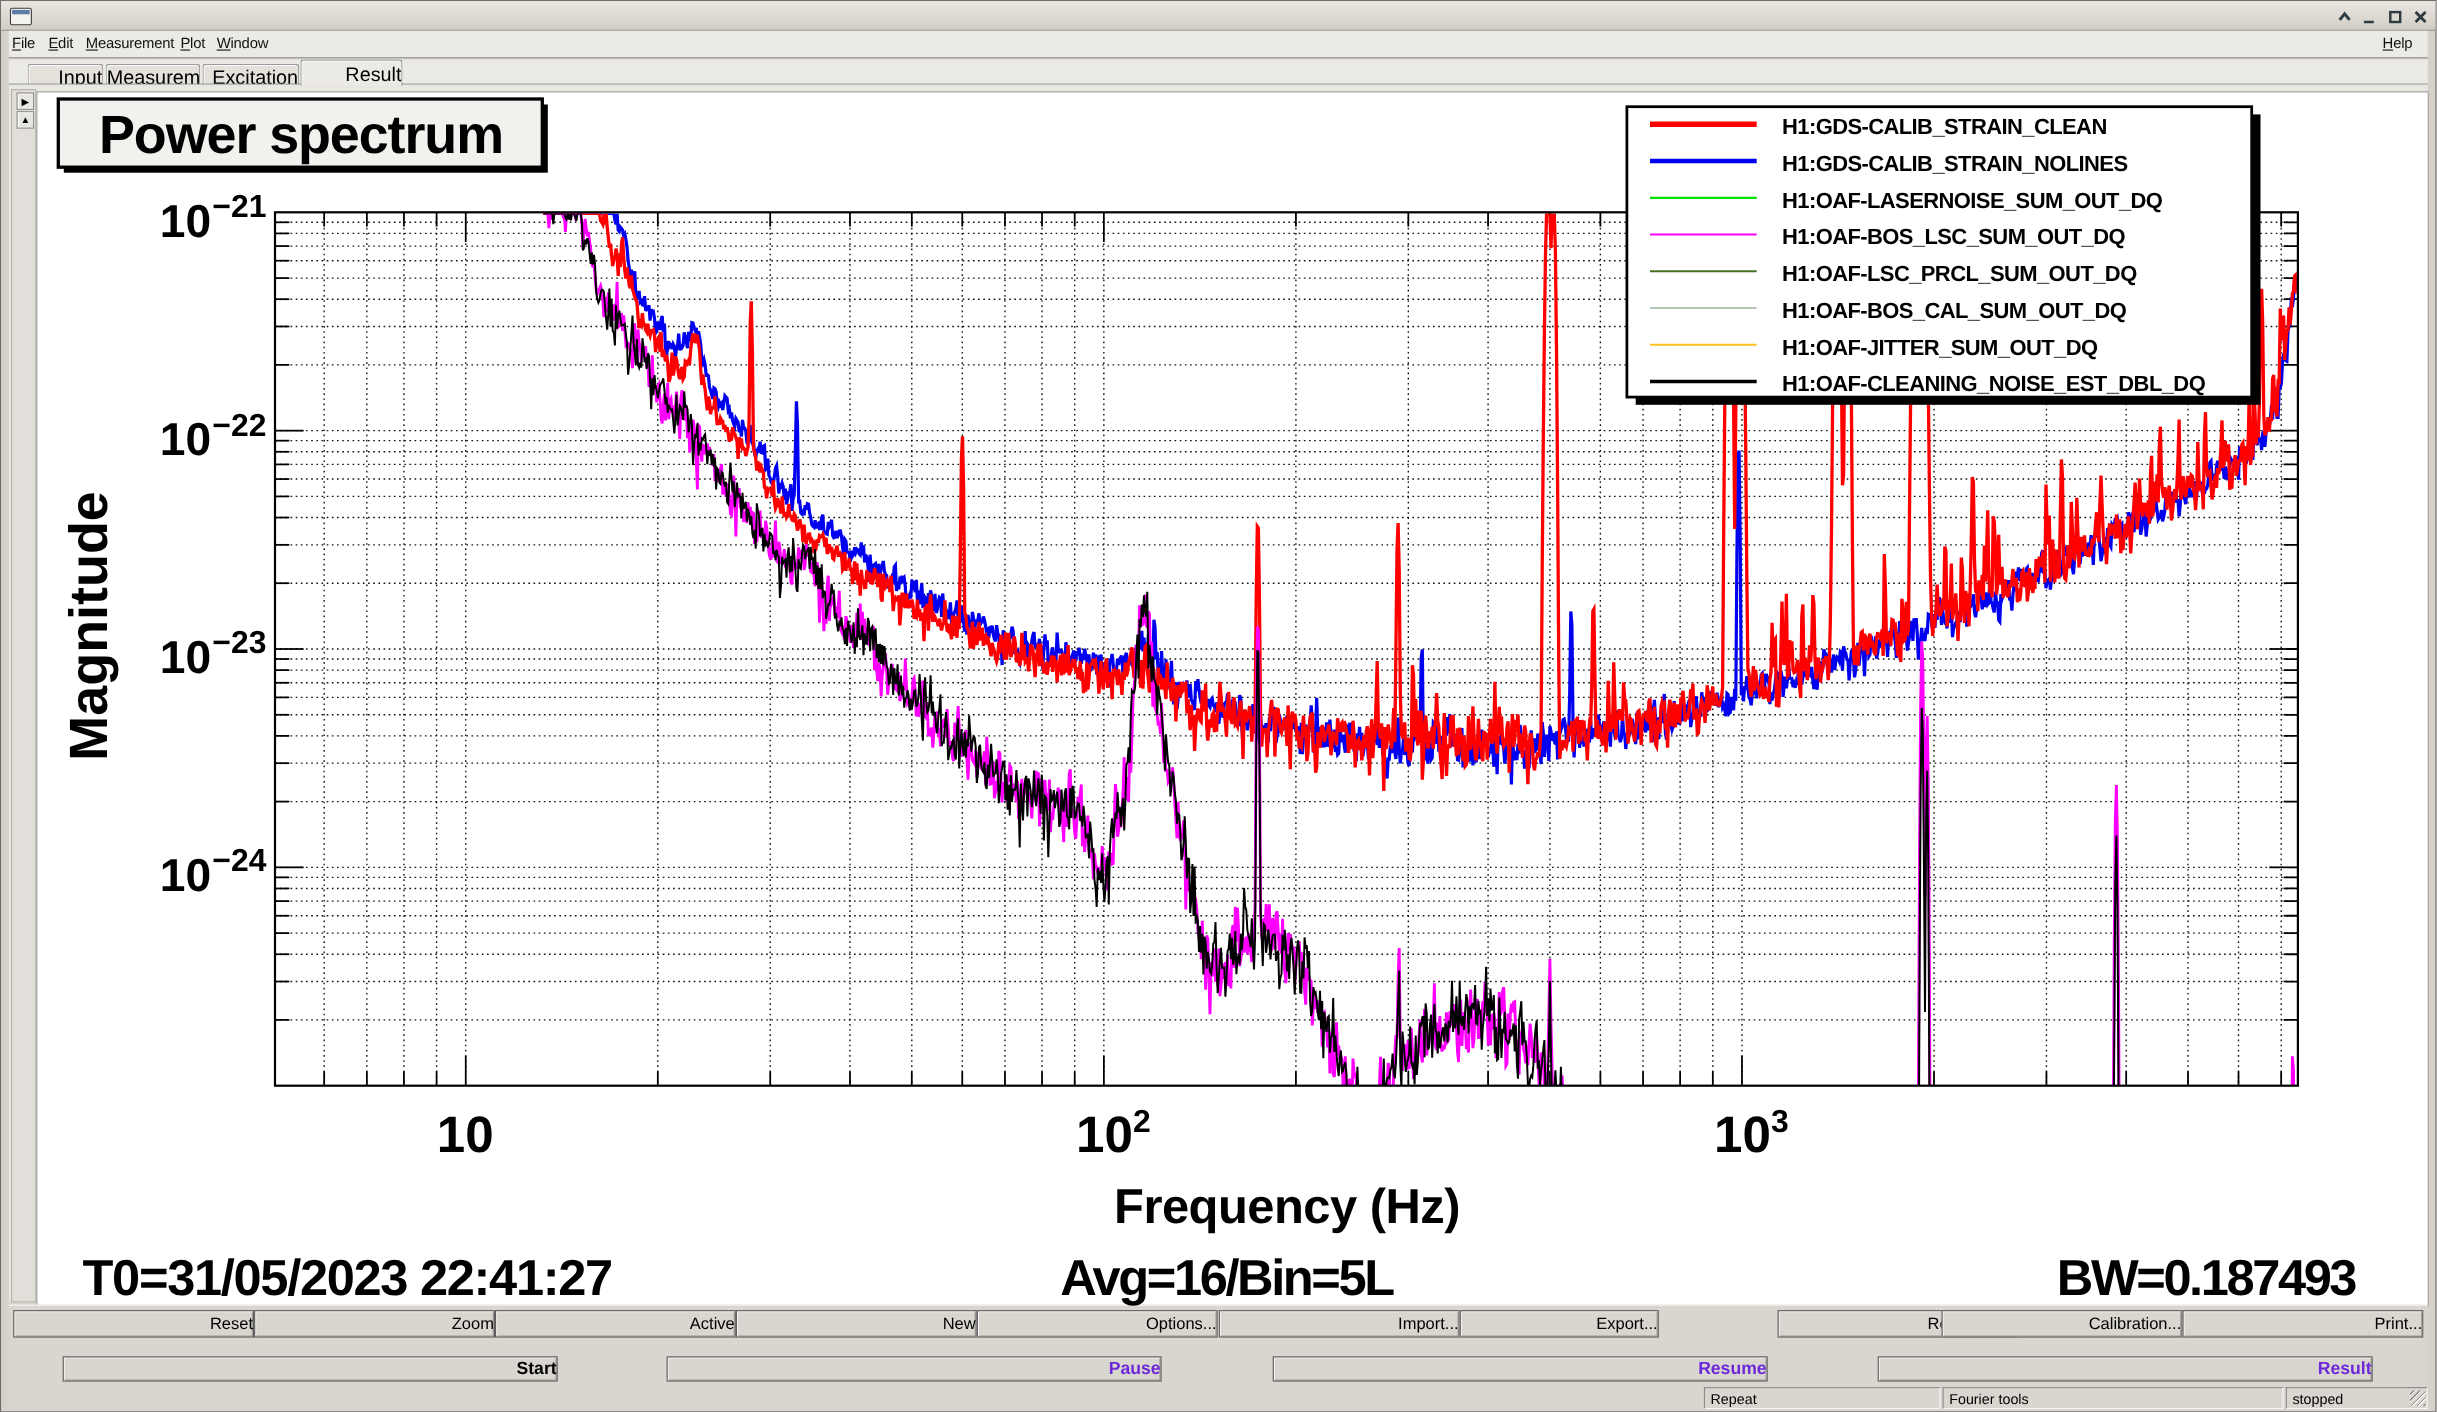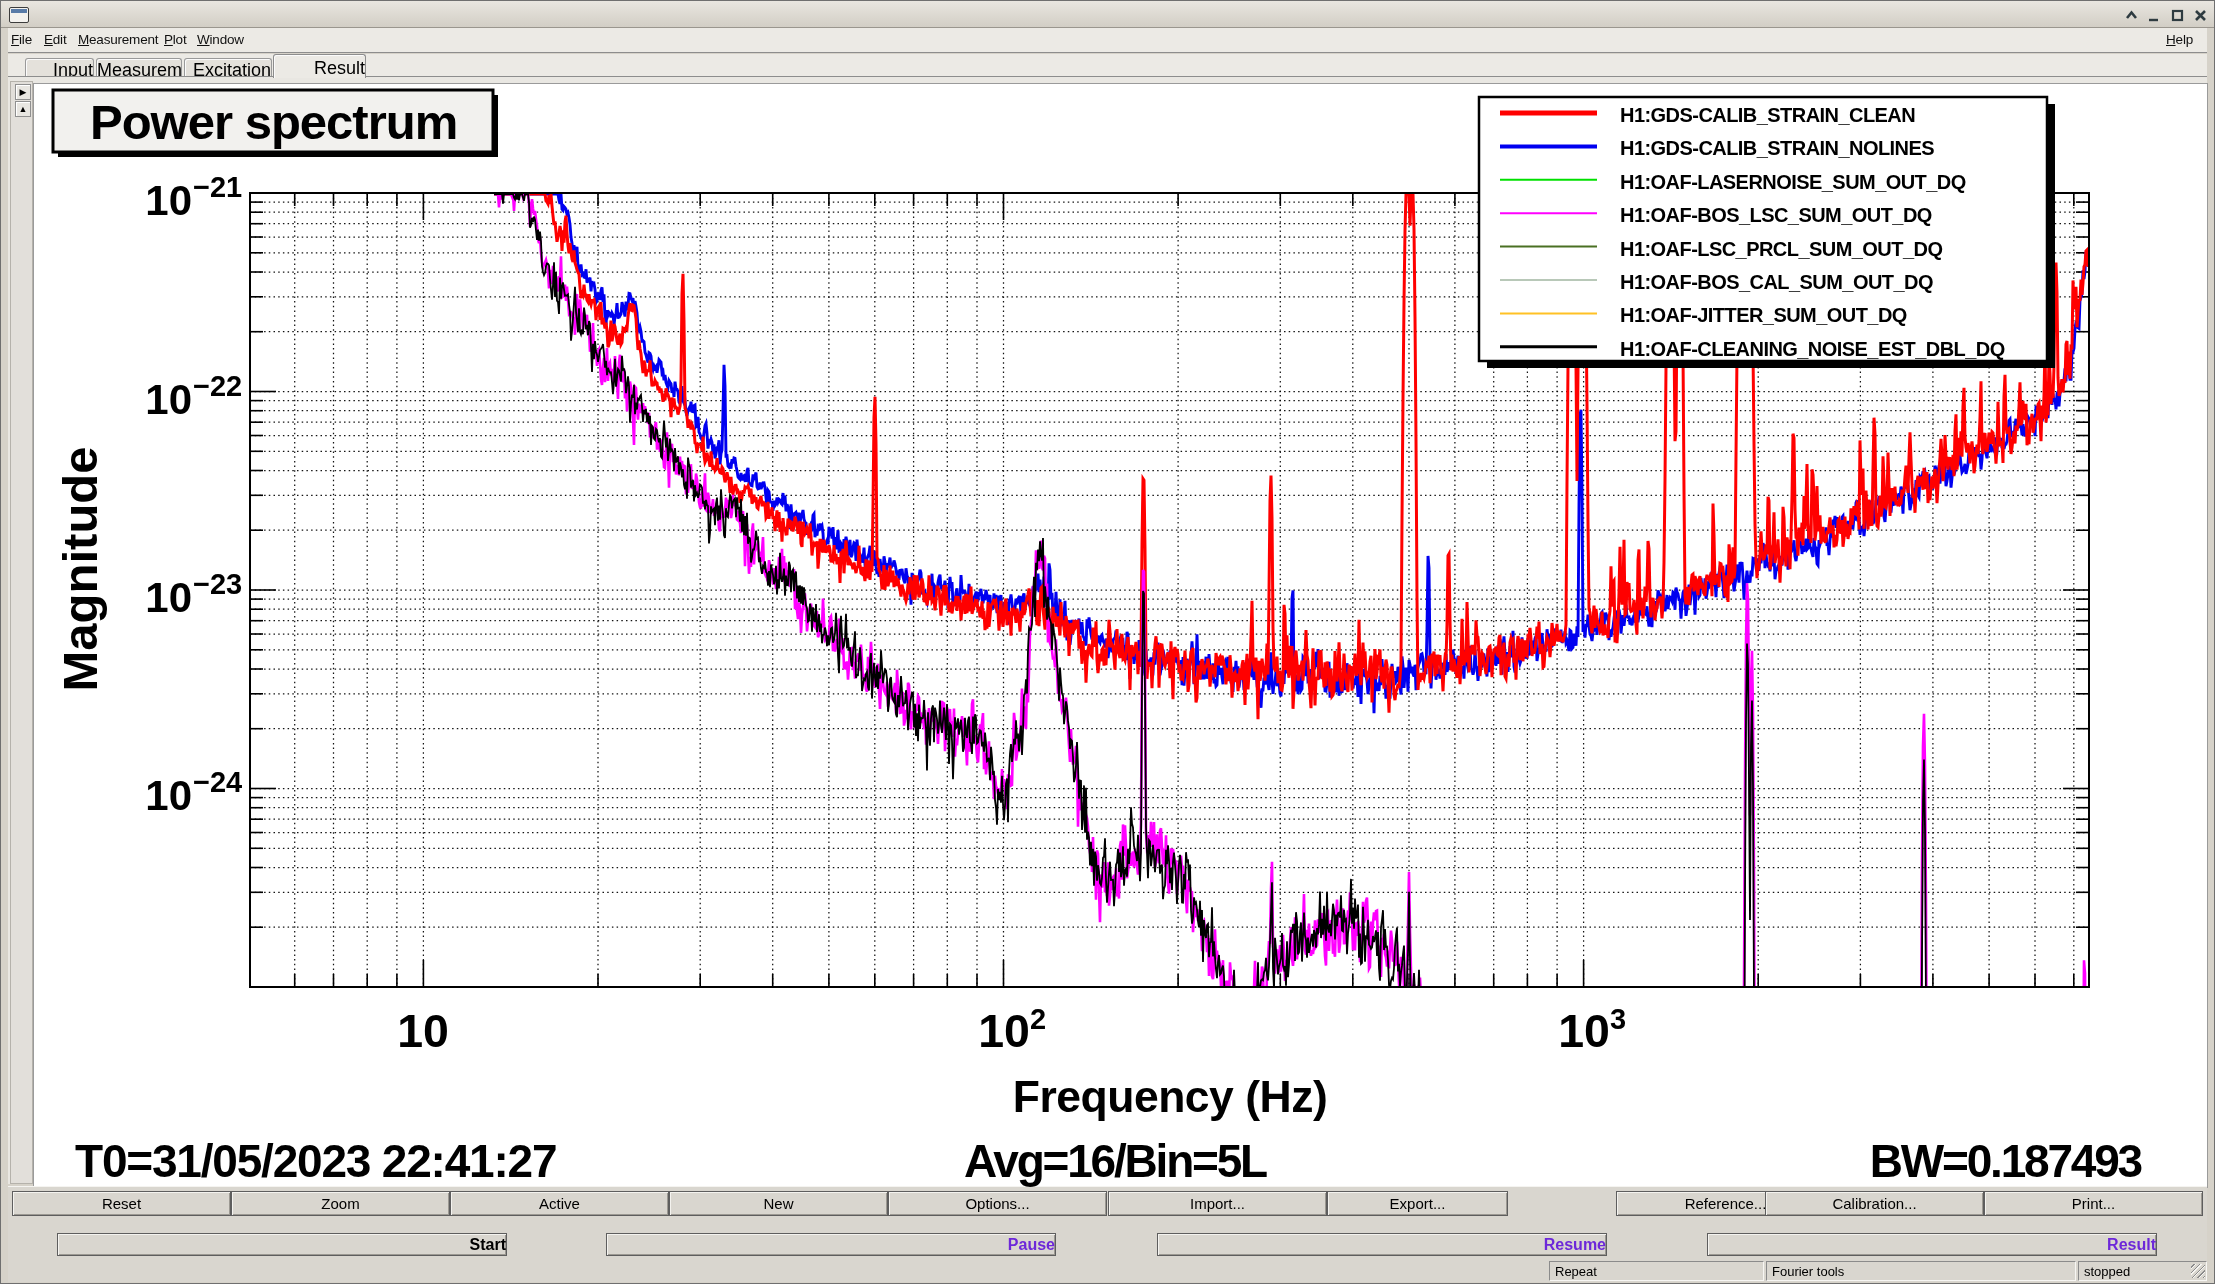--- a/index.html
+++ b/index.html
@@ -31,21 +31,21 @@
 .sb{position:absolute;left:15px;width:16px;height:16px;background:#e8e6e1;
  border:1px solid #8f8f8f;box-shadow:inset 1px 1px 0 #fff;font-size:9px;color:#000;
  text-align:center;line-height:15px}
 #canvas{position:absolute;left:33px;top:83px;width:2175px;height:1105px;background:#fff;
  border:1px solid #9a9a9a}
 #plot{position:absolute;left:0;top:0;z-index:2}
 #row1{position:absolute;left:8px;top:1186px;width:2199px;height:33px;background:#d9d6cf;
  border-top:1px solid #f5f4f1}
 .b1{position:absolute;top:4px;height:25px;background:#d9d6cf;border:1px solid #5e5e5e;
  box-shadow:inset 1px 1px 0 #f4f3ef,inset -1px -1px 0 #9c9992;font-size:15px;color:#000;
- text-align:center;padding-top:3px}
+ text-align:right;padding-top:3px}
 #row2{position:absolute;left:8px;top:1219px;width:2199px;height:41px;background:#d9d6cf}
 .b2{position:absolute;top:14px;width:450px;height:23px;background:#d9d6cf;
  border:1px solid #5e5e5e;box-shadow:inset 1px 1px 0 #f4f3ef,inset -1px -1px 0 #9c9992;
  font-size:16px;font-weight:bold;color:#000;text-align:right;padding-top:2px}
 .b2.dis{color:#6d28d9}
 #status{position:absolute;left:8px;top:1260px;width:2199px;height:22px;background:#d9d6cf}
 .sp{position:absolute;top:1px;height:20px;border:1px solid;border-color:#8b8b8b #f7f6f3 #f7f6f3 #8b8b8b;
  font-size:13px;color:#000;padding:2px 0 0 5px}
 #grip{position:absolute;right:2px;top:4px;width:14px;height:14px;
  background:repeating-linear-gradient(135deg,#d9d6cf 0 2px,#8b8b8b 2px 3px,#f7f6f3 3px 4px)}

